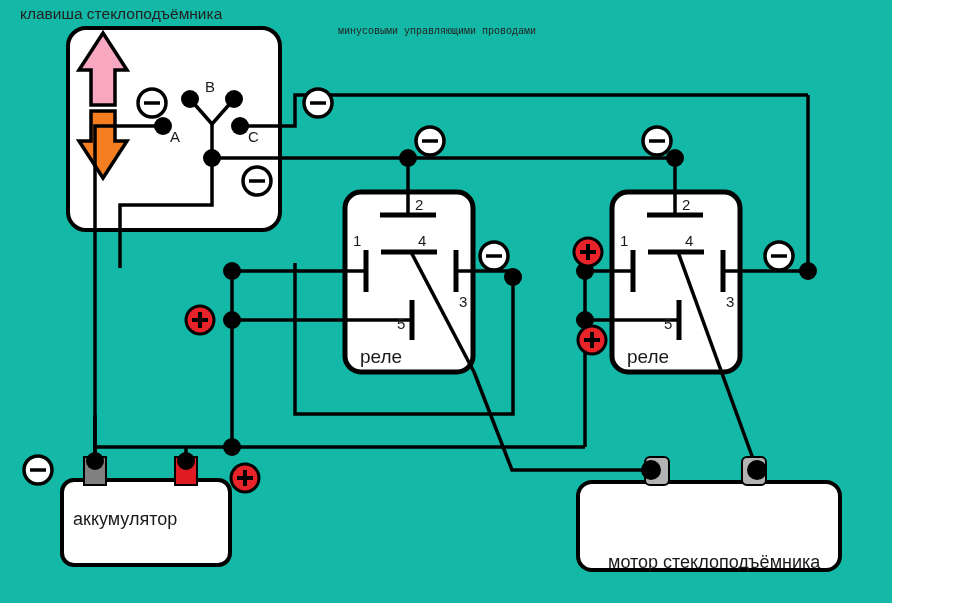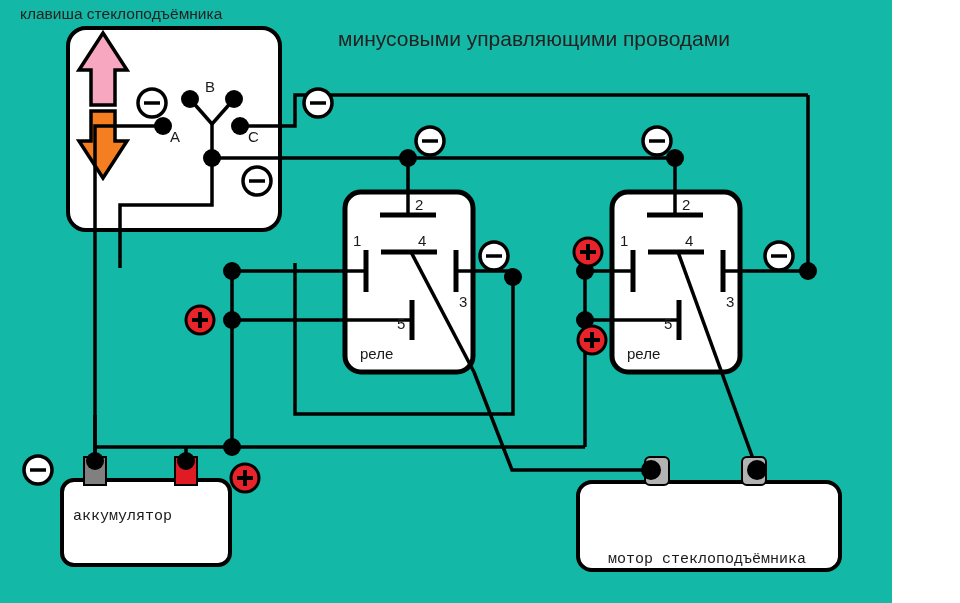--- a/index.html
+++ b/index.html
@@ -29,38 +29,38 @@
     color: #1a1a1a;
     font-family: "Liberation Sans", sans-serif;
     white-space: nowrap;
     line-height: 1.25;
   }
   .caption-main {
     font-size: 15.5px;
     color: #222222;
   }
   .caption-sub {
-    font-size: 21px;
+    font-size: 10px;
     color: #222222;
+    font-family: Liberation Mono, monospace;
   }
   .box-label {
-    font-size: 15px;
-    color: #1a1a1a;
-    font-family: Liberation Mono, monospace;
+    font-size: 18px;
+    color: #1a1a1a;
   }
   .term-num {
     font-size: 15px;
     color: #1a1a1a;
   }
   .sw-letter {
     font-size: 15px;
     color: #1a1a1a;
   }
   .relay-word {
-    font-size: 15px;
+    font-size: 19px;
     color: #1a1a1a;
   }
 </style>
 </head>
 <body>
 
 <div id="canvas">
 
   <svg id="schematic" viewBox="0 0 960 603" xmlns="http://www.w3.org/2000/svg">
 

